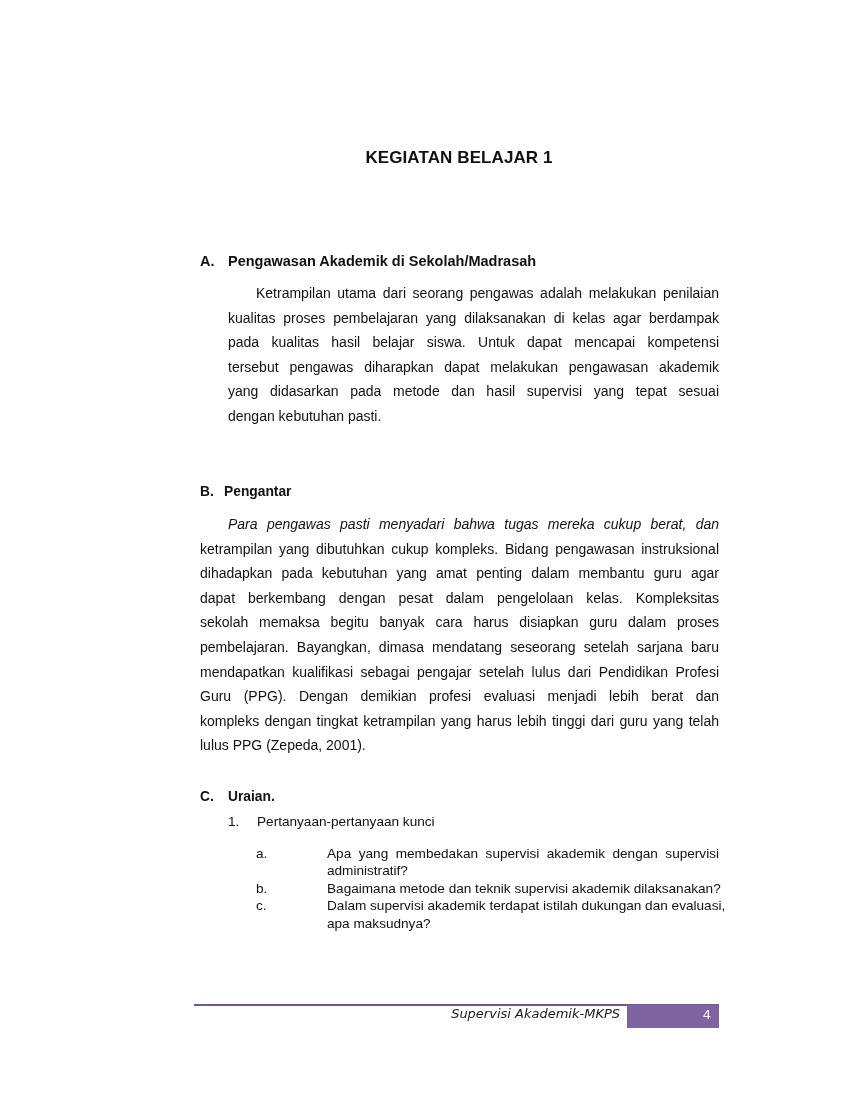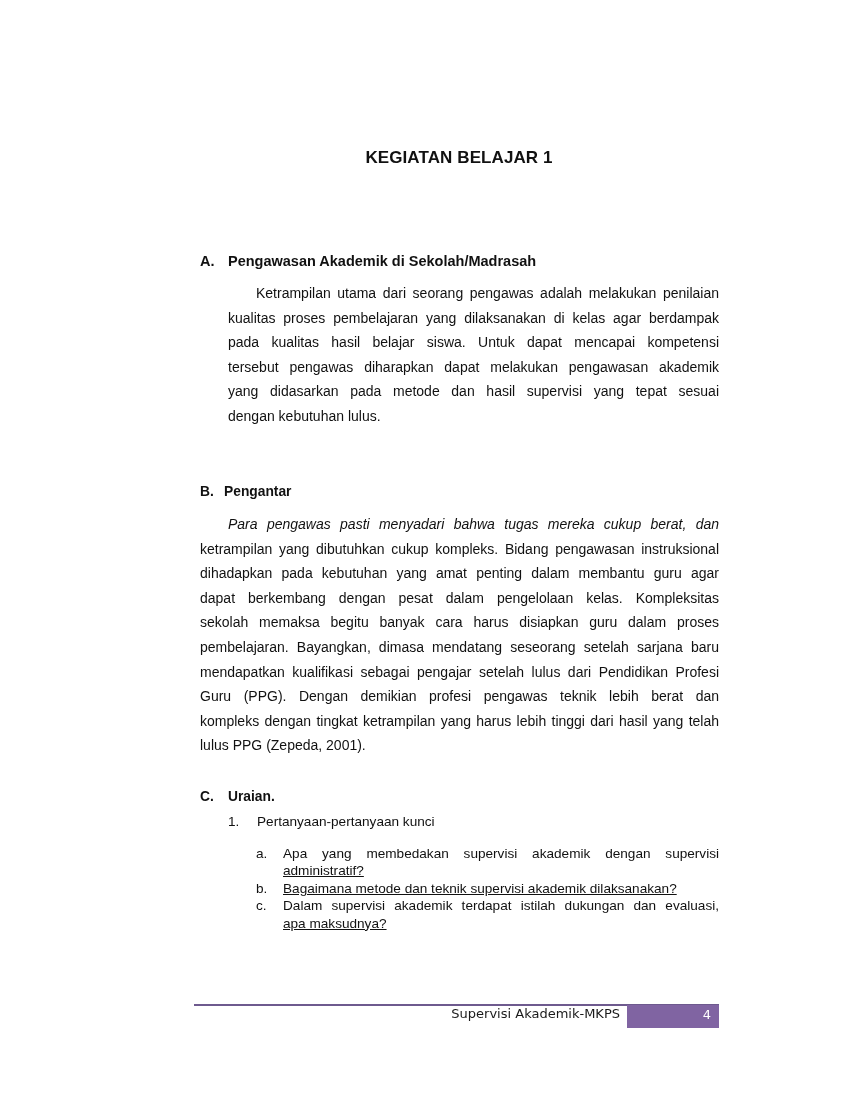--- a/index.html
+++ b/index.html
@@ -19,27 +19,27 @@
   .para .line { display: block; text-align: justify; text-align-last: justify; white-space: nowrap; }
   .para .line.last { text-align-last: left; }
 
   .num-item { position: absolute; font-size: 13.6px; }
   .num-item .marker { position: absolute; left: 0; }
   .num-item .text { position: absolute; left: 29px; white-space: nowrap; }
 
   .sub-list { position: absolute; left: 240px; width: 463px; font-size: 13.6px; line-height: 17.4px; }
   .sub-item { position: relative; padding-left: 27px; }
   .sub-item .marker { position: absolute; left: 0; top: 0; }
-  .sub-item .text { display: block; }
+  .sub-item .text { display: block; margin-left: 44px; }
   .sub-item .text .line { display: block; text-align: justify; text-align-last: justify; white-space: nowrap; }
-  .sub-item .text .line.last { text-align-last: left; text-decoration: underline; }
+  .sub-item .text .line.last { text-align-last: left; }
 
   .footer-line { position: absolute; left: 178px; top: 1004px; width: 525px; height: 1.5px; background: #6e5a8e; }
   .footer-text { position: absolute; right: 246px; top: 1006px; font-family: "DejaVu Sans", sans-serif;
-                 font-size: 13px; color: #1a1a1a; white-space: nowrap; }
+                 font-size: 13px; color: #1a1a1a; white-space: nowrap; font-style: italic; }
   .footer-box { position: absolute; left: 611px; top: 1005px; width: 92px; height: 23px; background: #8064a2; }
   .footer-box .pnum { position: absolute; right: 8px; top: 2px; font-family: "DejaVu Sans", sans-serif;
                       font-size: 13px; color: #ffffff; }
 </style>
 </head>
 <body>
 
 <div class="page">
 
   <div class="title">KEGIATAN BELAJAR 1</div>
@@ -47,37 +47,37 @@
   <div class="sec-head" style="left:184px; top:253px;">
     <span class="letter">A.</span>
     <span class="label" style="left:28px;">Pengawasan Akademik di Sekolah/Madrasah</span>
   </div>
   <div class="para" style="left:212px; top:281px; width:491px;">
     <span class="line" style="padding-left:28px;">Ketrampilan utama dari seorang pengawas adalah melakukan penilaian</span>
     <span class="line">kualitas proses pembelajaran yang dilaksanakan di kelas agar berdampak</span>
     <span class="line">pada kualitas hasil belajar siswa.  Untuk dapat mencapai kompetensi</span>
     <span class="line">tersebut pengawas diharapkan dapat melakukan pengawasan akademik</span>
     <span class="line">yang didasarkan pada metode dan hasil supervisi yang tepat sesuai</span>
-    <span class="line last">dengan kebutuhan lulus.</span>
+    <span class="line last">dengan kebutuhan pasti.</span>
   </div>
 
   <div class="sec-head" style="left:184px; top:484px; font-size:13.8px;">
     <span class="letter">B.</span>
     <span class="label" style="left:24px;">Pengantar</span>
   </div>
   <div class="para" style="left:184px; top:512px; width:519px;">
     <span class="line" style="padding-left:28px;font-style:italic;">Para pengawas pasti menyadari bahwa tugas mereka cukup berat, dan</span>
     <span class="line">ketrampilan yang dibutuhkan cukup kompleks. Bidang pengawasan instruksional</span>
     <span class="line">dihadapkan pada kebutuhan yang amat penting dalam membantu guru agar</span>
     <span class="line">dapat berkembang dengan pesat dalam pengelolaan kelas.   Kompleksitas</span>
     <span class="line">sekolah memaksa begitu banyak cara harus disiapkan guru dalam proses</span>
     <span class="line">pembelajaran. Bayangkan, dimasa mendatang seseorang setelah sarjana baru</span>
     <span class="line">mendapatkan kualifikasi sebagai pengajar setelah lulus dari Pendidikan Profesi</span>
-    <span class="line">Guru (PPG).    Dengan demikian profesi pengawas teknik lebih berat dan</span>
-    <span class="line">kompleks dengan tingkat ketrampilan yang harus lebih tinggi dari hasil yang telah</span>
+    <span class="line">Guru (PPG).    Dengan demikian profesi evaluasi menjadi lebih berat dan</span>
+    <span class="line">kompleks dengan tingkat ketrampilan yang harus lebih tinggi dari guru yang telah</span>
     <span class="line last">lulus PPG (Zepeda, 2001).</span>
   </div>
 
   <div class="sec-head" style="left:184px; top:789px; font-size:13.8px;">
     <span class="letter">C.</span>
     <span class="label" style="left:28px;">Uraian.</span>
   </div>
 
   <div class="num-item" style="left:212px; top:814px;">
     <span class="marker">1.</span>

